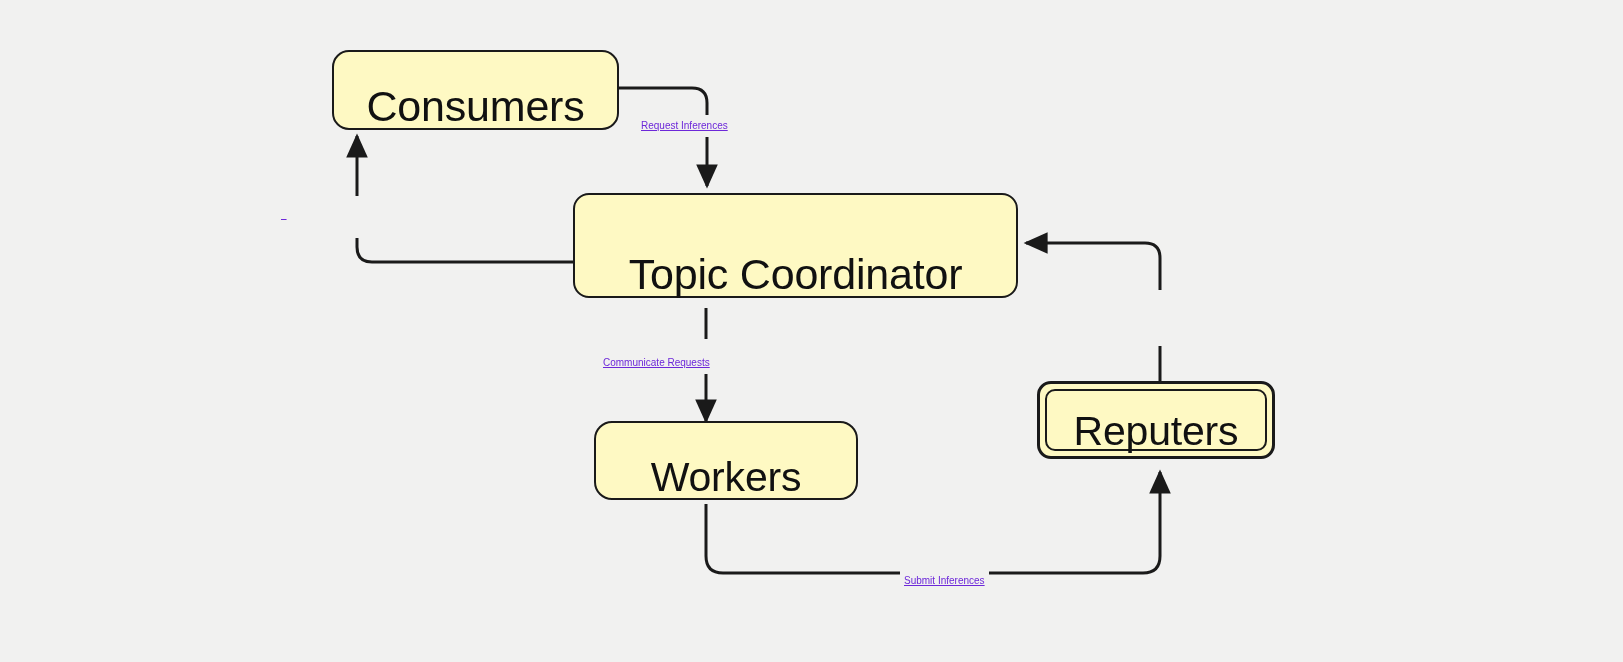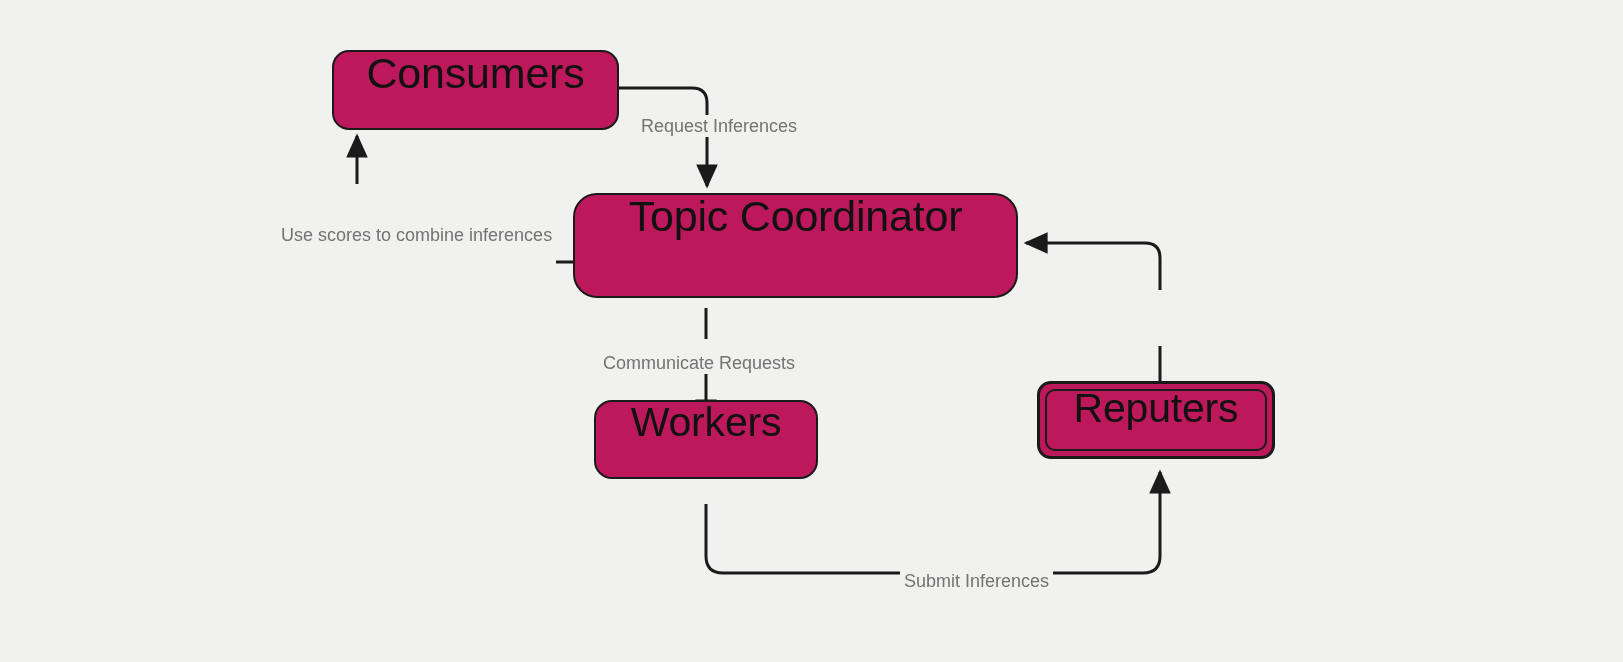--- a/index.html
+++ b/index.html
@@ -19,25 +19,25 @@
   #wires {
     position: absolute;
     left: 0;
     top: 0;
     width: 1623px;
     height: 662px;
   }
   .node {
     position: absolute;
     box-sizing: border-box;
-    background: #be185d;
+    background: #fef9c3;
     border: 2.5px solid #1a1a1a;
     border-radius: 18px;
     display: flex;
-    align-items: flex-start;
+    align-items: flex-end;
     justify-content: center;
     color: #111111;
     letter-spacing: -0.2px;
     z-index: 3;
   }
   .node-label {
     white-space: nowrap;
     line-height: 1;
   }
   #node-consumers {
@@ -47,28 +47,28 @@
     height: 80px;
     border-radius: 17px;
   }
   #node-consumers .node-label { font-size: 43px; }
 
   #node-topic-coordinator {
     left: 573px;
     top: 193px;
     width: 445px;
     height: 105px;
-    border-radius: 24px;
+    border-radius: 16px;
   }
   #node-topic-coordinator .node-label { font-size: 43px; }
 
   #node-workers {
     left: 594px;
-    top: 400px;
-    width: 224px;
+    top: 421px;
+    width: 264px;
     height: 79px;
     border-radius: 18px;
   }
   #node-workers .node-label { font-size: 41px; }
 
   
   #node-reputers {
     left: 1037px;
     top: 381px;
     width: 238px;
@@ -84,27 +84,28 @@
     right: 5px;
     bottom: 5px;
     border: 2px solid #1a1a1a;
     border-radius: 10px;
     pointer-events: none;
   }
   #node-reputers .node-label { font-size: 41px; position: relative; }
 
   .edge-label {
     position: absolute;
-    color: #737373;
-    font-size: 18px;
+    color: #6d28d9;
+    font-size: 10px;
     line-height: 20px;
     white-space: pre;
     z-index: 4;
     background: #f1f1f0;
     padding: 1px 4px;
+    text-decoration: underline;
   }
   #label-request-inferences { left: 637px; top: 115px; }
   #label-use-scores { left: 277px; top: 184px; }
   #label-communicate-requests { left: 599px; top: 352px; }
   #label-submit-inferences { left: 900px; top: 570px; }
   #label-use-ground-truth { left: 1064px; top: 294px; }
 </style>
 </head>
 <body>
 
@@ -147,21 +148,20 @@
   </div>
 
   <div class="node" id="node-reputers">
     <span class="inner-ring"></span>
     <span class="node-label">Reputers</span>
   </div>
 
   <div class="edge-label" id="label-request-inferences">Request Inferences</div>
 
   <div class="edge-label" id="label-use-scores">
-    <div>Use scores to combine inferences</div>
   </div>
 
   <div class="edge-label" id="label-communicate-requests">Communicate Requests</div>
 
   <div class="edge-label" id="label-submit-inferences">Submit Inferences</div>
 
 
 </div>
 
 </body></html>

